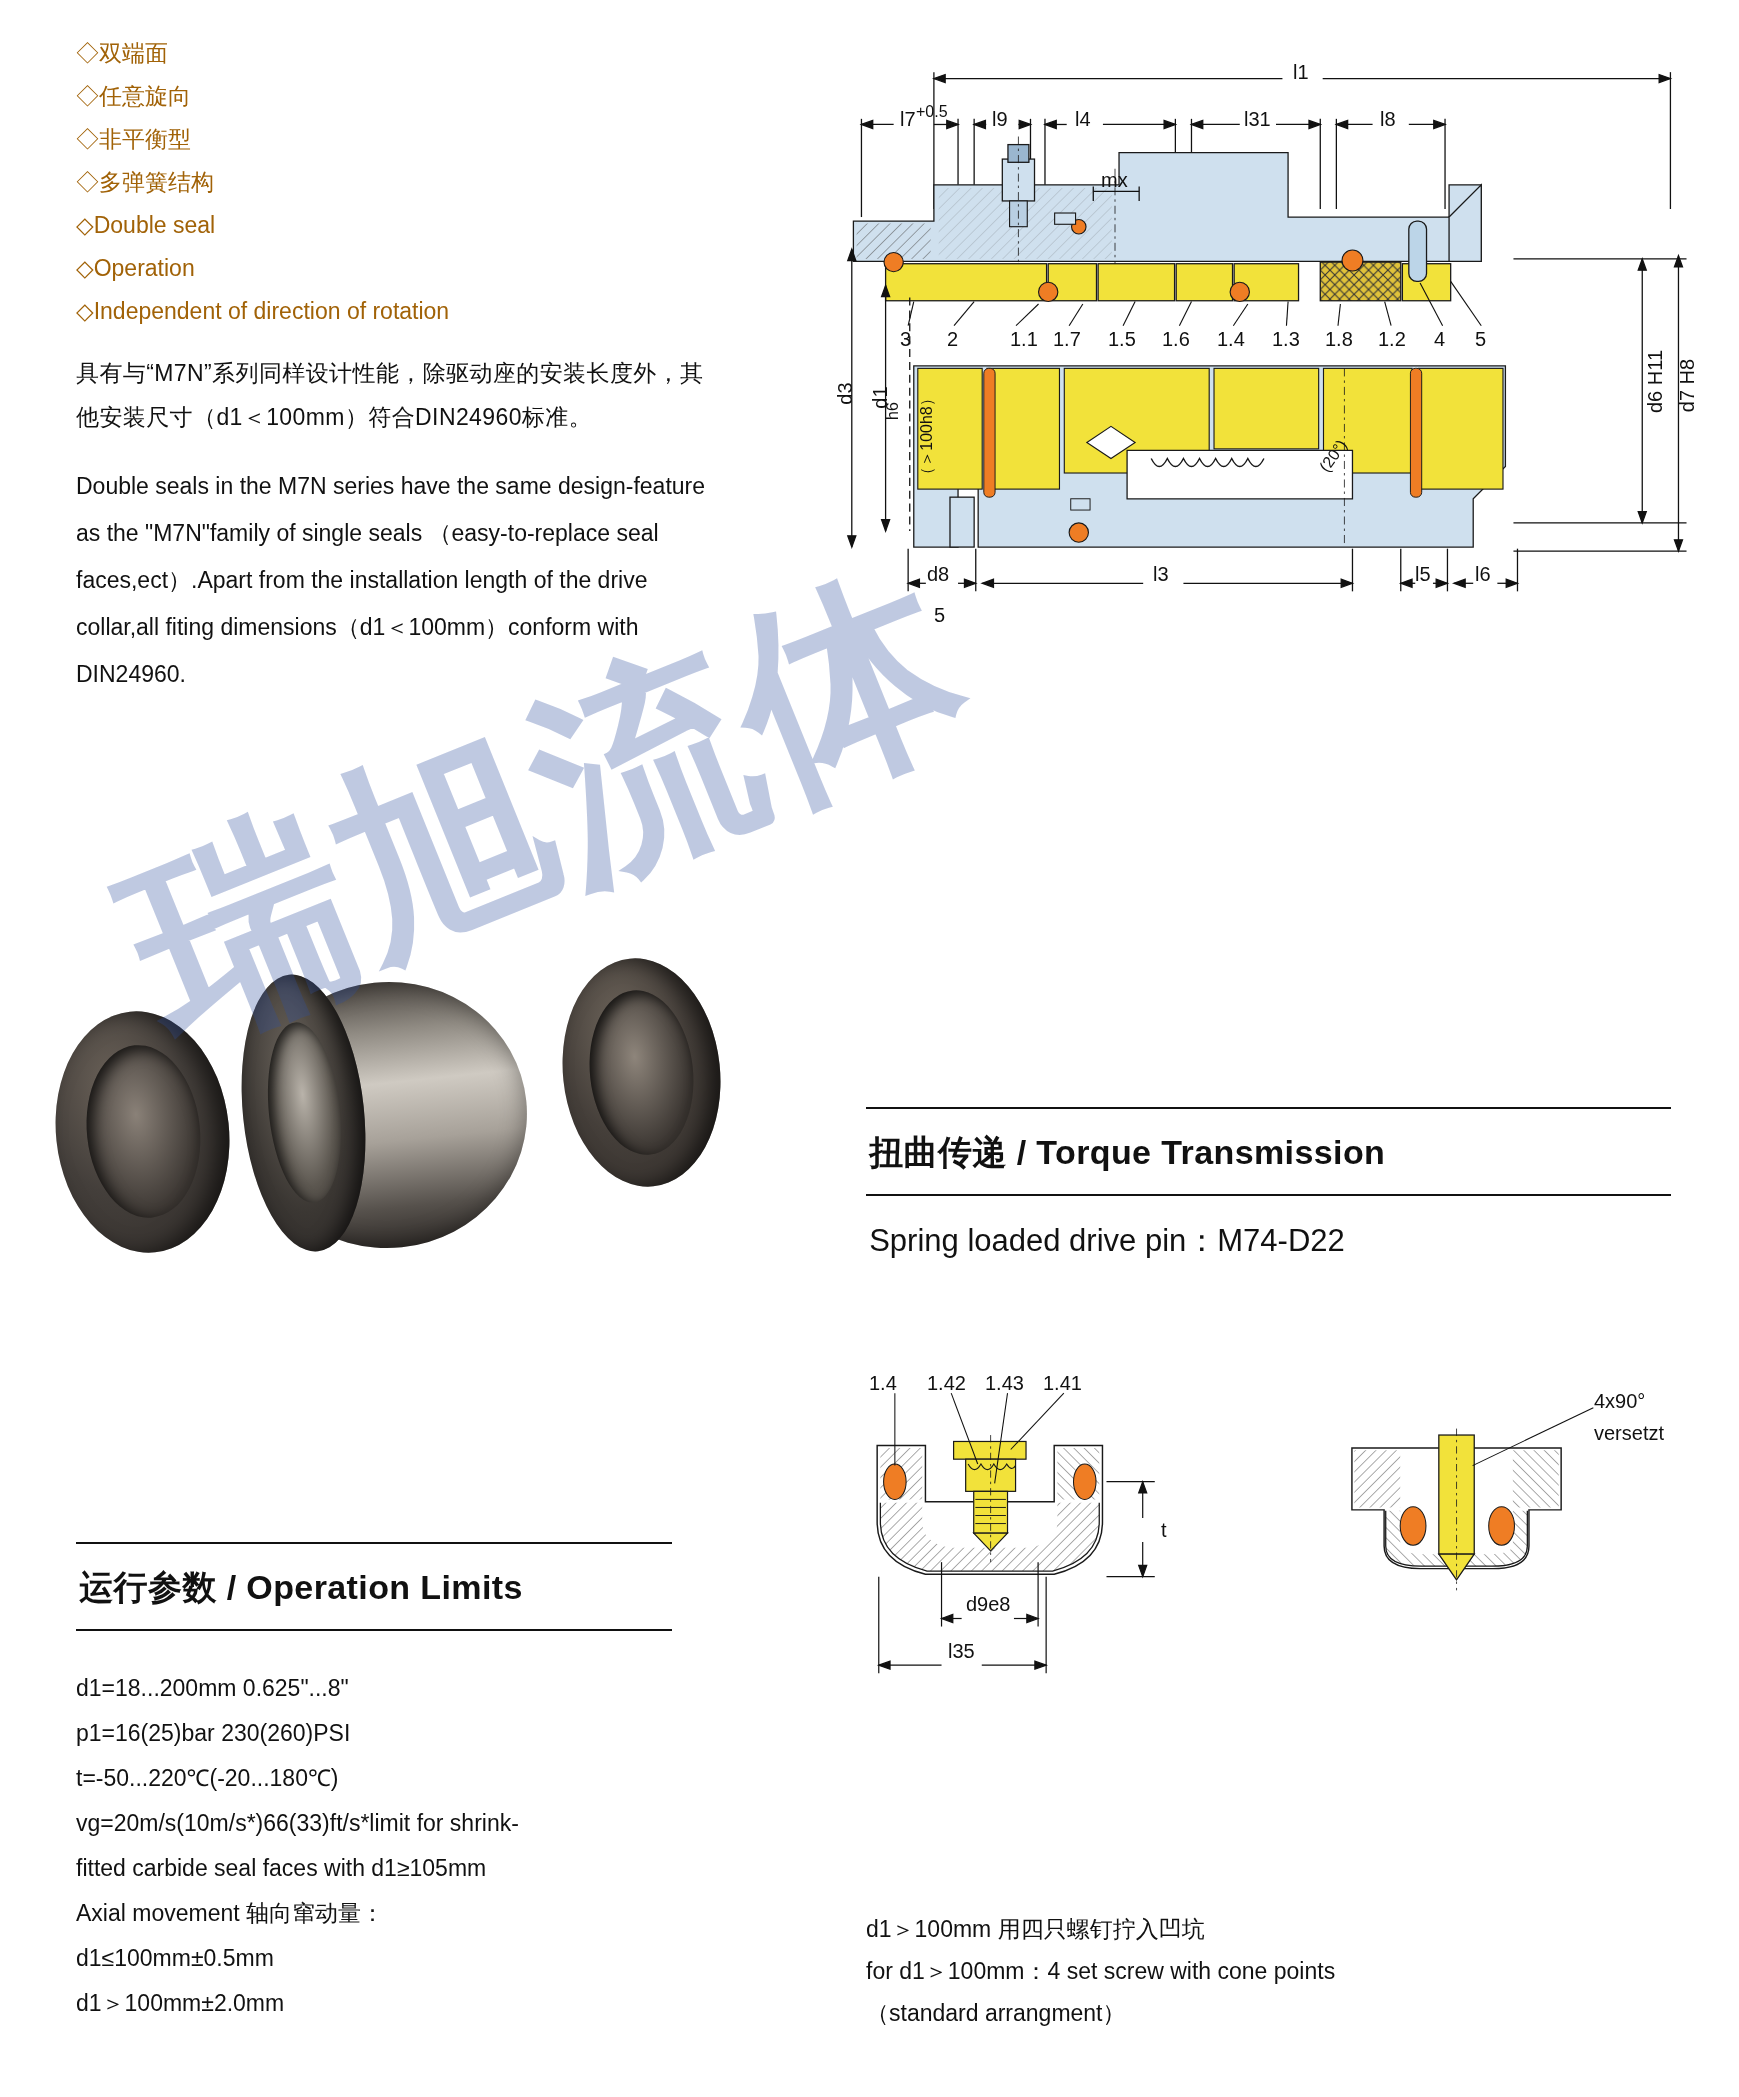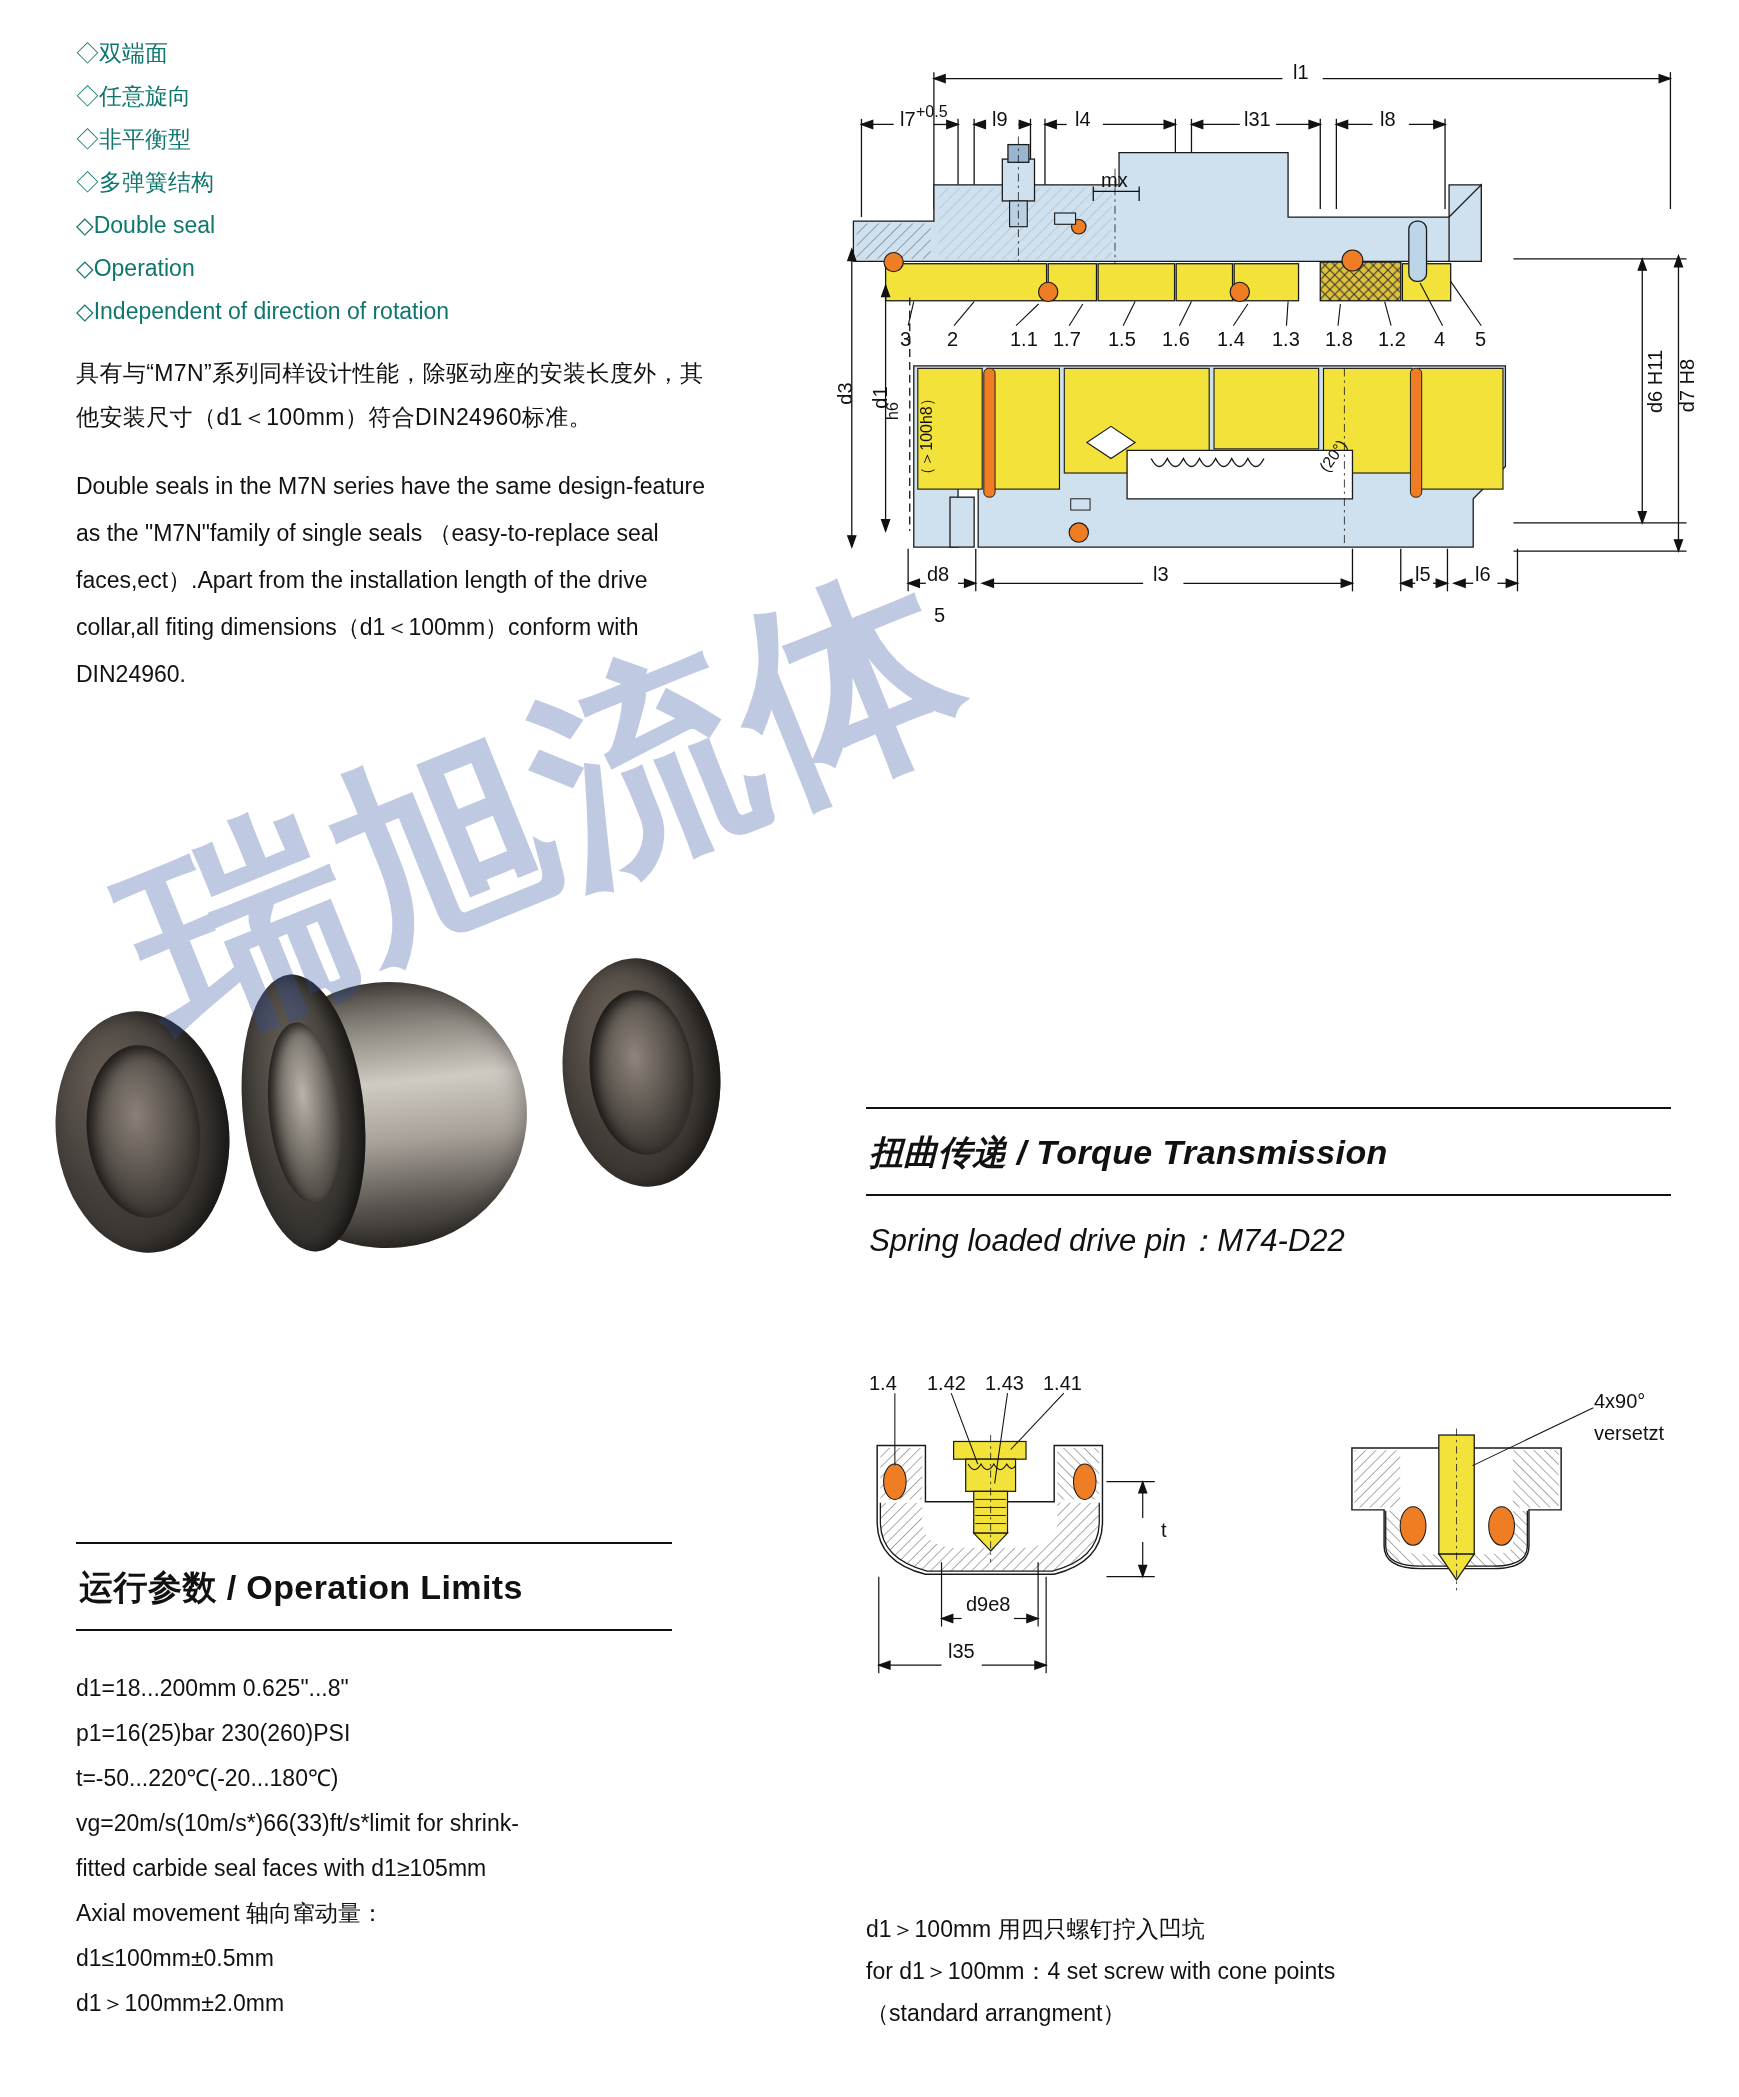--- a/index.html
+++ b/index.html
@@ -9,21 +9,21 @@
     font-family:"Liberation Sans", sans-serif;
     color:#111;
     position:relative;
     overflow:hidden;
   }
   .page{position:absolute;inset:0;}
 
   
   .left-col{position:absolute;left:76px;top:32px;width:636px;}
   .bullet{
-    font-size:23px;line-height:43px;color:#0f766e;white-space:nowrap;
+    font-size:23px;line-height:43px;color:#a16207;white-space:nowrap;
   }
   .para{
     font-size:23px;line-height:44px;color:#111;margin-top:17.7px;
   }
   .para.cn{letter-spacing:0.4px;}
   .para.en{margin-top:24px;line-height:47px;}
 
   
   .photo{
     position:absolute;left:24px;top:926px;width:741px;height:370px;
@@ -93,21 +93,21 @@
     font-size:34px;font-weight:700;letter-spacing:0.4px;padding:21px 0 17.7px 3.2px;color:#111;
   }
   .sec-sub{font-size:31px;padding:24px 0 0 3.2px;color:#111;}
 
   
   .oplimits{left:76px;top:1542px;width:596px;}
   .oplimits .list{margin-top:35px;}
   .oplimits .list div{font-size:23px;line-height:45px;white-space:nowrap;}
 
   
-  .torque{left:866px;top:1107px;width:805px;font-style:italic;}
+  .torque{left:866px;top:1107px;width:805px;}
   .torque-notes{position:absolute;left:866px;top:1908px;width:805px;}
   .torque-notes div{font-size:23px;line-height:42px;white-space:nowrap;}
 
   
   .drawing{position:absolute;left:837px;top:48px;width:878px;height:813px;}
   .lbl{position:absolute;font-size:20px;color:#111;font-family:"Liberation Sans",sans-serif;}
   .lbl.small{font-size:16px;}
   .lbl.sub{font-size:16px;}
 
   

